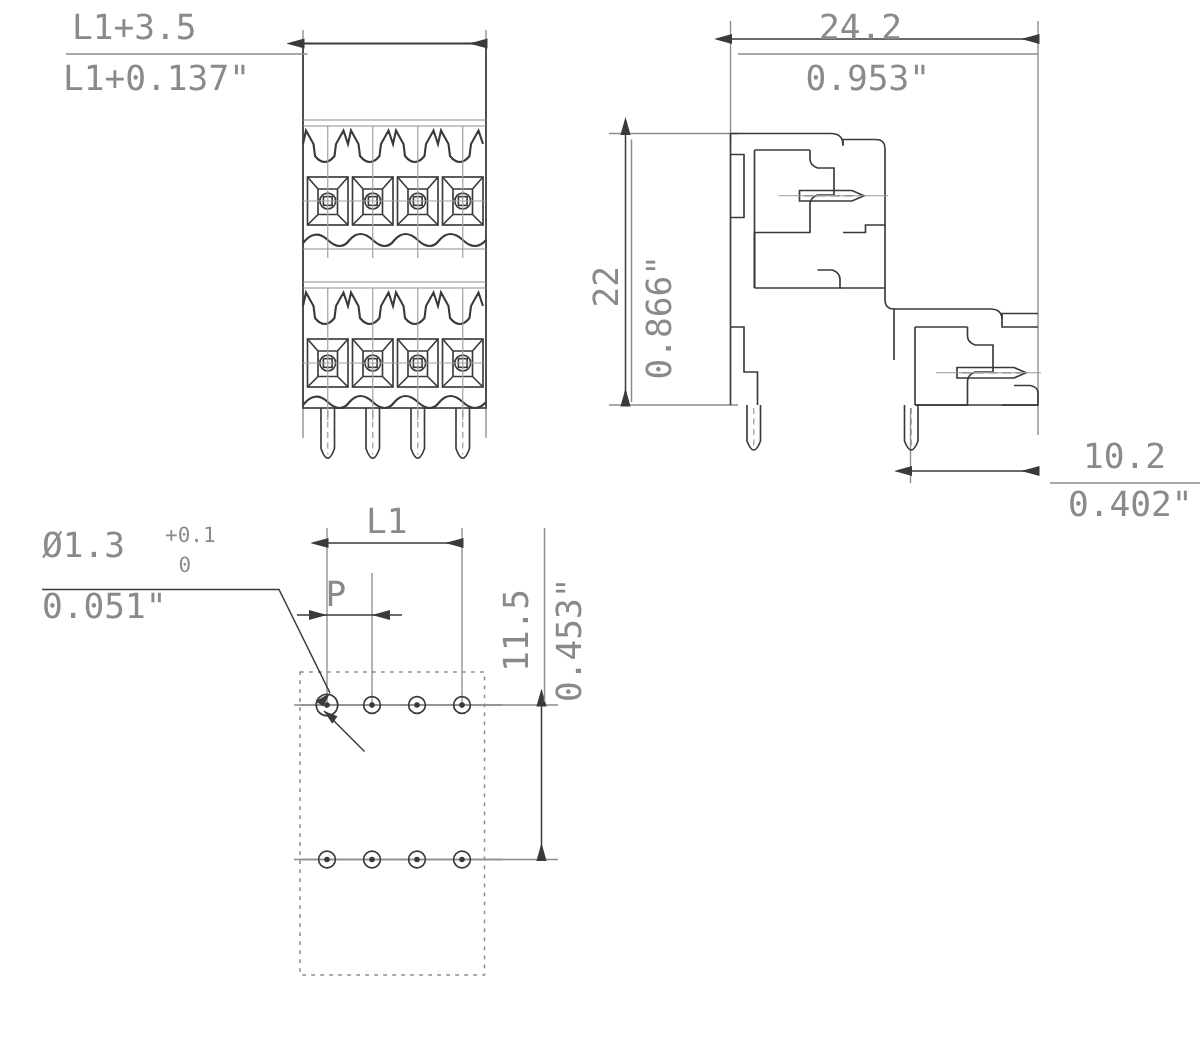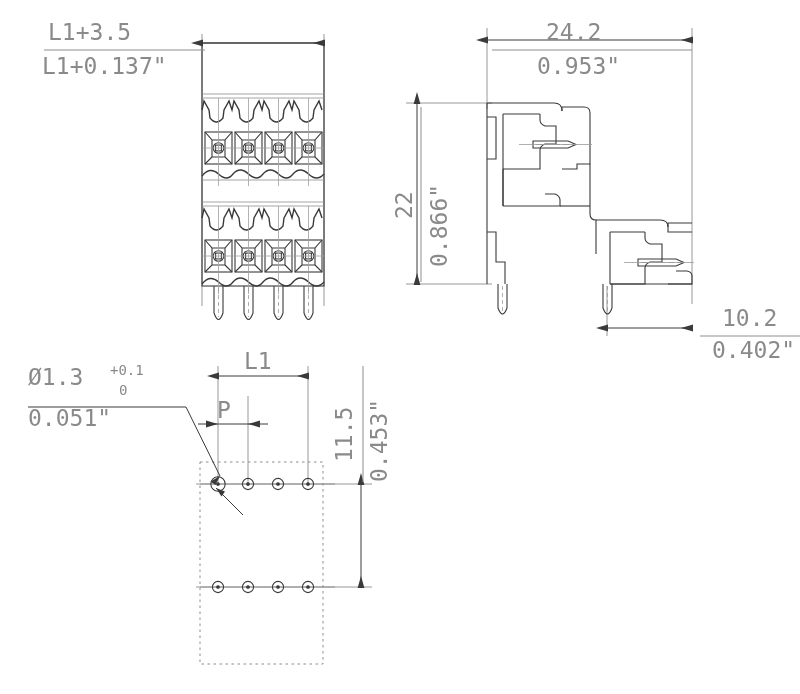--- a/index.html
+++ b/index.html
@@ -13,21 +13,20 @@
     height: 694px;
     position: relative;
     overflow: hidden;
     font-family: "DejaVu Sans Mono", monospace;
   }
   #drawing-root {
     position: absolute;
     left: 0; top: 0;
     width: 800px;
     height: 574px;
-    margin-top: 14px;
   }
   svg#cad {
     display: block;
     width: 800px;
     height: 694px;
     background: #ffffff;
   }
   .dimtext {
     font-family: "DejaVu Sans Mono", monospace;
     fill: #8a8a8a;

